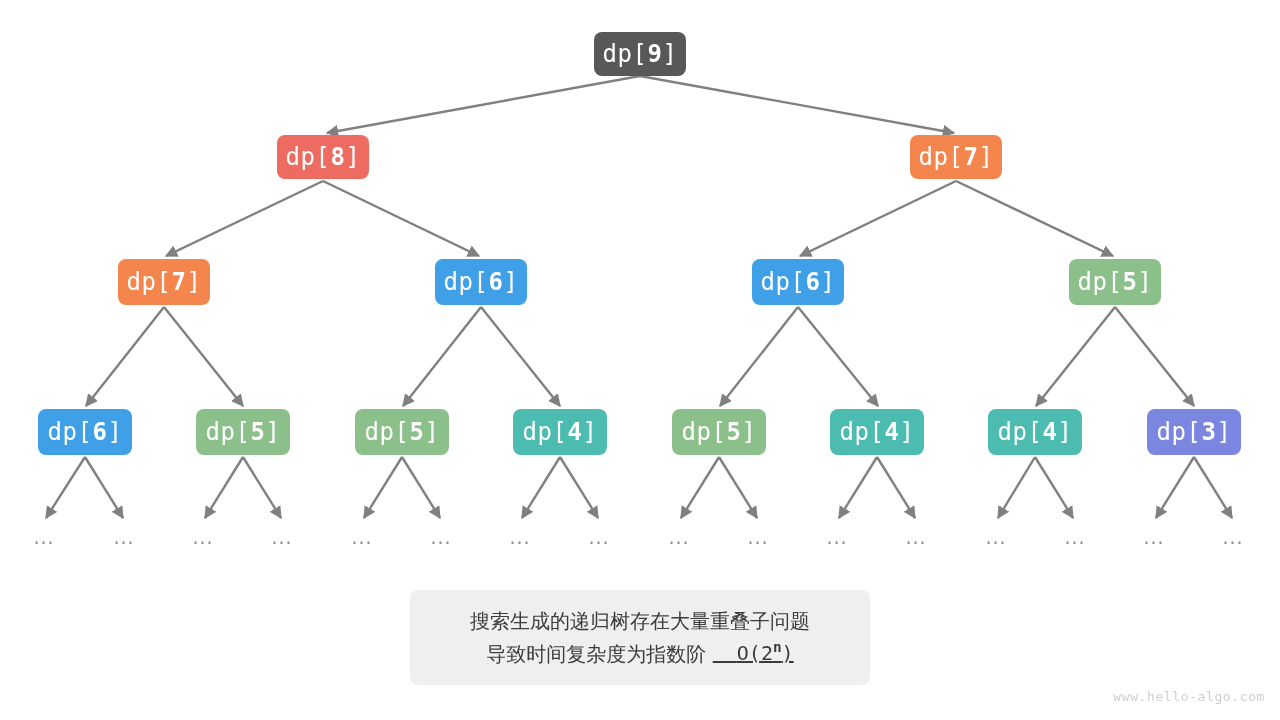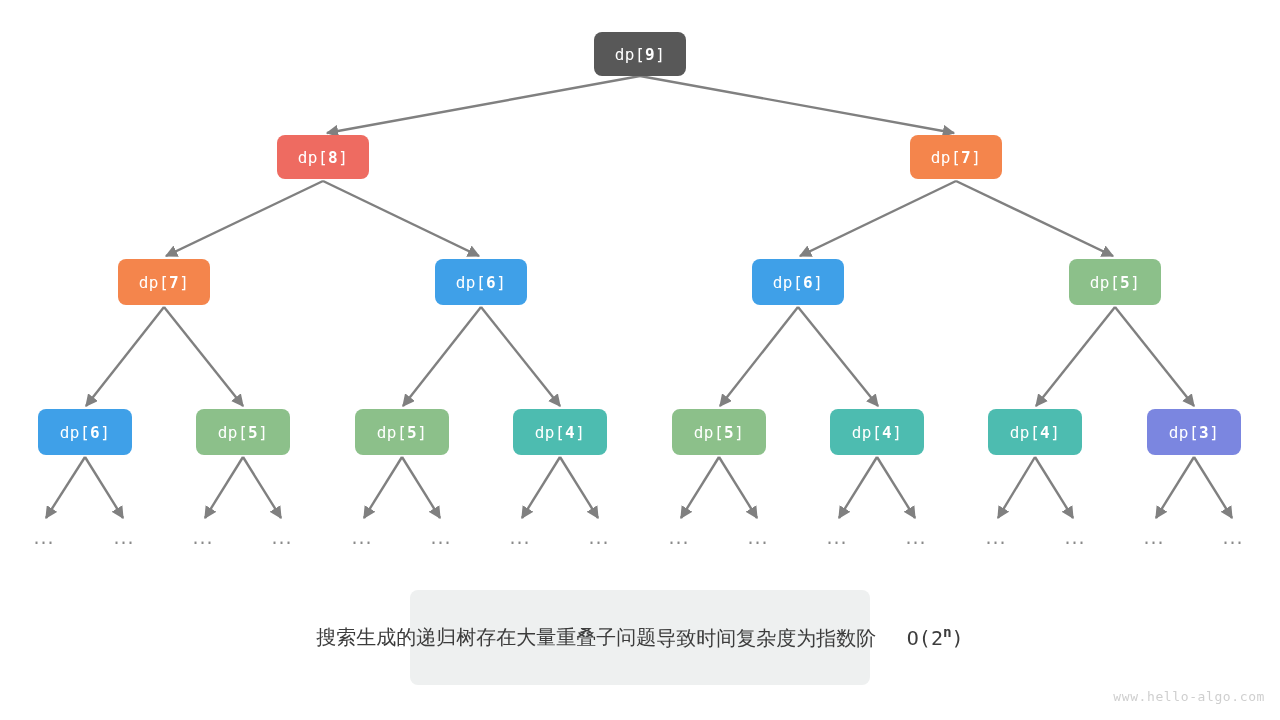--- a/index.html
+++ b/index.html
@@ -24,21 +24,21 @@
     pointer-events: none;
   }
   .node {
     position: absolute;
     display: flex;
     align-items: center;
     justify-content: center;
     border-radius: 8px;
     color: #ffffff;
     font-family: "DejaVu Sans Mono", monospace;
-    font-size: 16px;
+    font-size: 24px;
     letter-spacing: 0.5px;
     white-space: nowrap;
     box-sizing: border-box;
   }
   .node .idx {
     font-weight: bold;
   }
   .ellipsis {
     position: absolute;
     color: #8a8a8a;
@@ -50,33 +50,34 @@
   }
   #caption-box {
     position: absolute;
     left: 410px;
     top: 590px;
     width: 460px;
     height: 95px;
     background: #eef0f0;
     border-radius: 8px;
     display: flex;
-    flex-direction: row;
+    flex-direction: column;
     align-items: center;
     justify-content: center;
     font-family: "DejaVu Sans", sans-serif;
     font-size: 20px;
     color: #3c3c3c;
     line-height: 1.55;
   }
   #caption-box .line {
     white-space: nowrap;
   }
   #caption-box .complexity {
     font-family: "DejaVu Sans Mono", monospace;
+    text-decoration: underline;
   }
   #caption-box sup {
     font-size: 0.72em;
     font-weight: bold;
   }
   #watermark {
     position: absolute;
     right: 15px;
     bottom: 16px;
     color: #cfcfcf;

